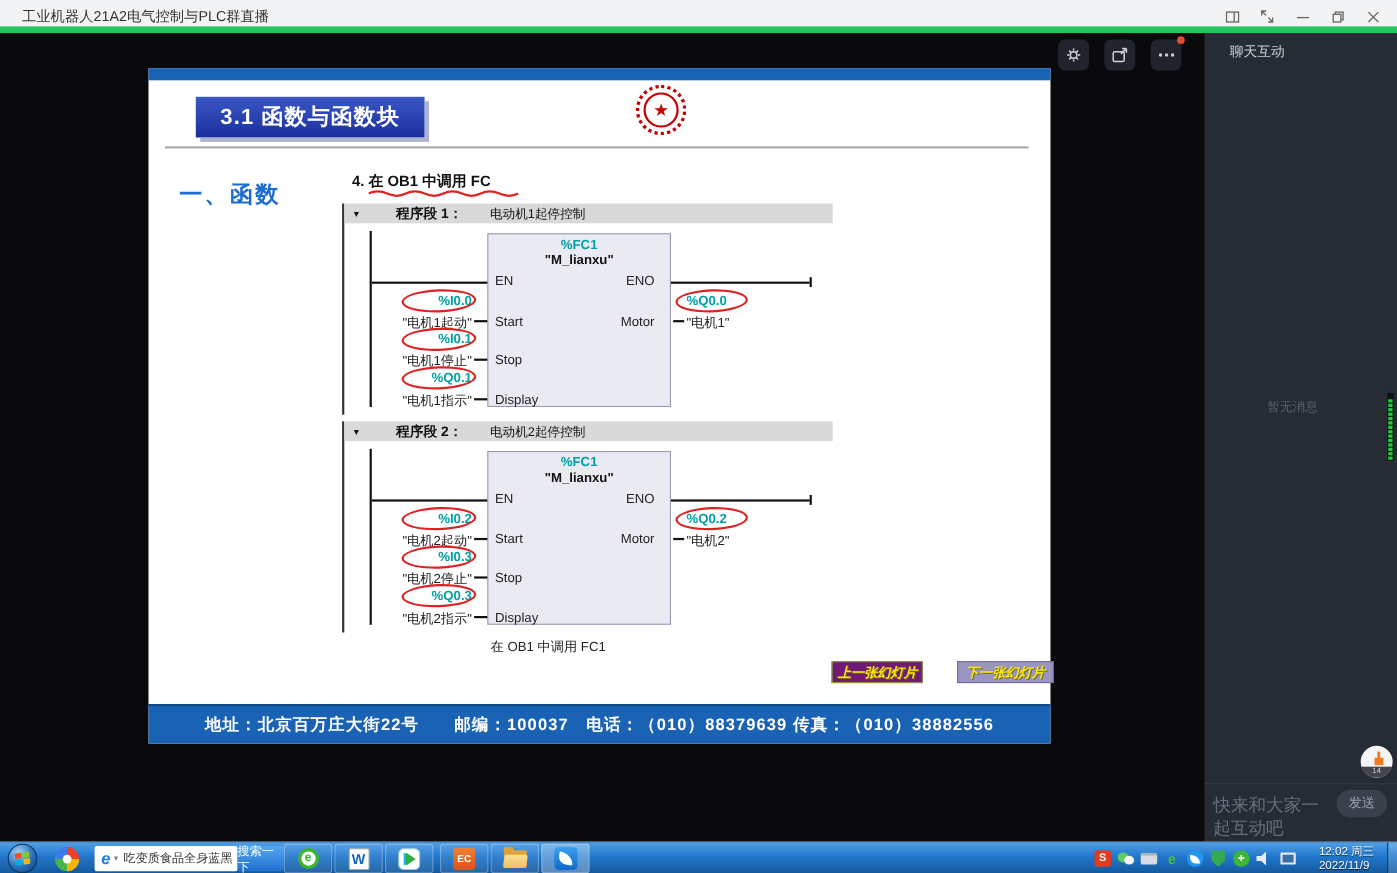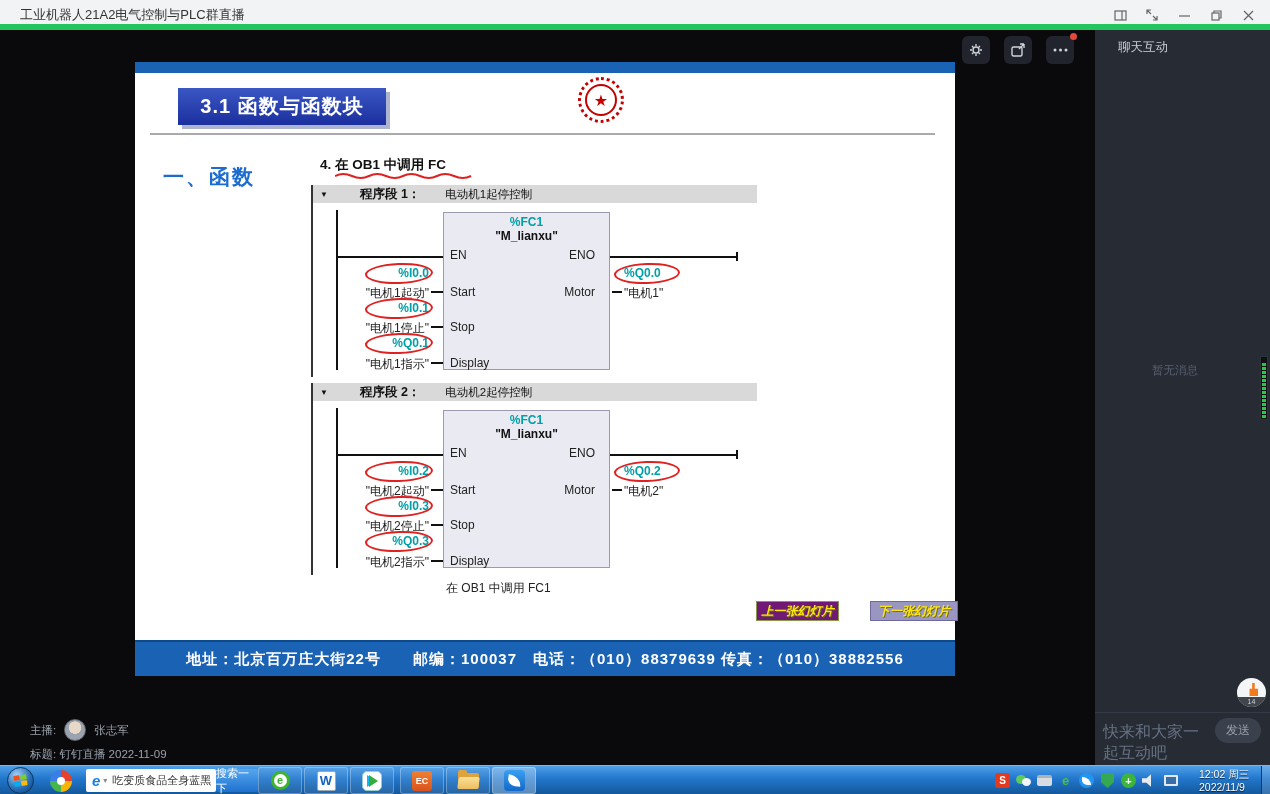--- a/index.html
+++ b/index.html
@@ -306,31 +306,20 @@
         <div class="ellipse ell-out" style="top:78px;"></div>
         <div class="outlabel" style="top:100px;">"电机2"</div>
       </div>
 
       <div class="caption">在 OB1 中调用 FC1</div>
       <div class="nav-btn nav-prev">上一张幻灯片</div>
       <div class="nav-btn nav-next">下一张幻灯片</div>
       <div class="slide-footer">地址：北京百万庄大街22号　　邮编：100037　电话：（010）88379639 传真：（010）38882556</div>
     </div>
 
-    <div class="info">
-      <div class="info-row1">
-        <span>主播:</span>
-        <span class="avatar"></span>
-        <span>张志军</span>
-      </div>
-      <div class="info-row2">
-        <span>标题:</span>
-        <span>钉钉直播 2022-11-09</span>
-      </div>
-    </div>
   </div>
 
   <div class="sidebar">
     <div class="chat-title">聊天互动</div>
     <div class="no-msg">暂无消息</div>
     <div class="meter">
       <i></i>
         <i></i>
         <i></i>
         <i></i>

